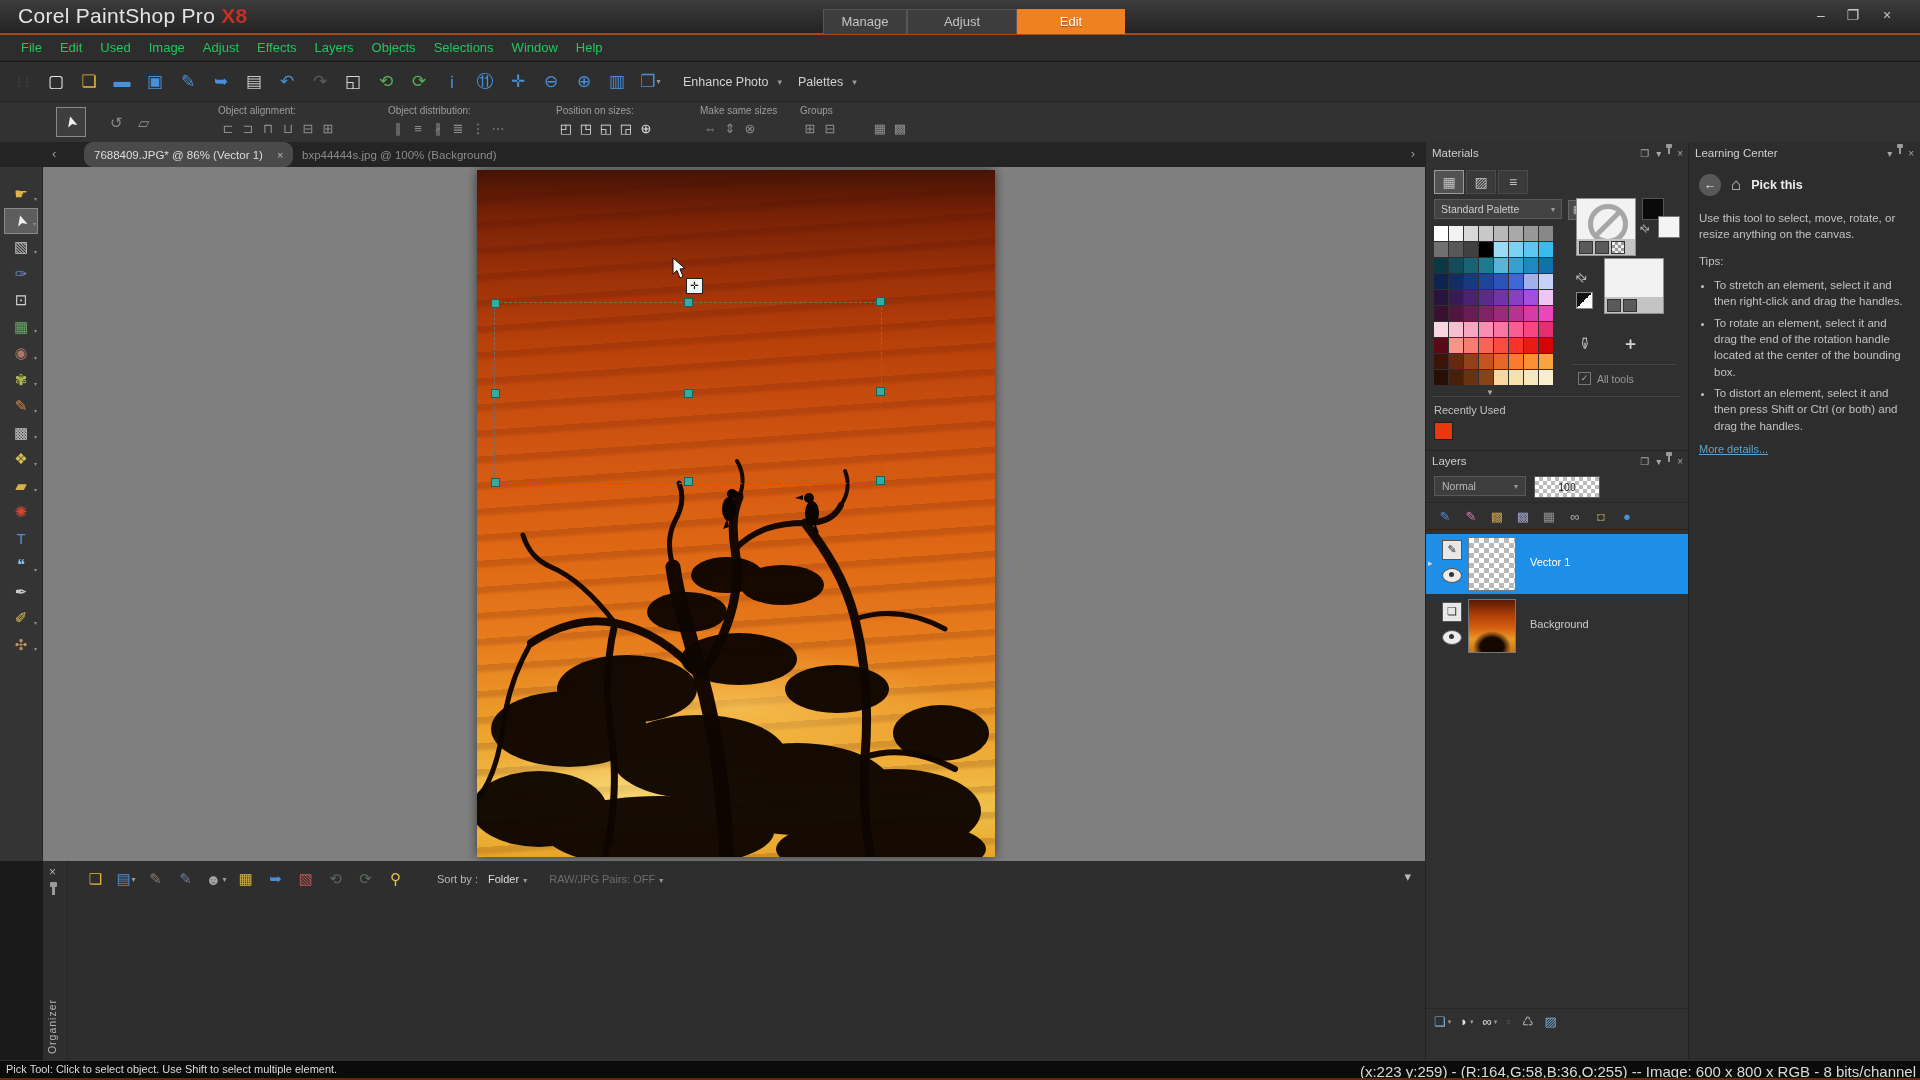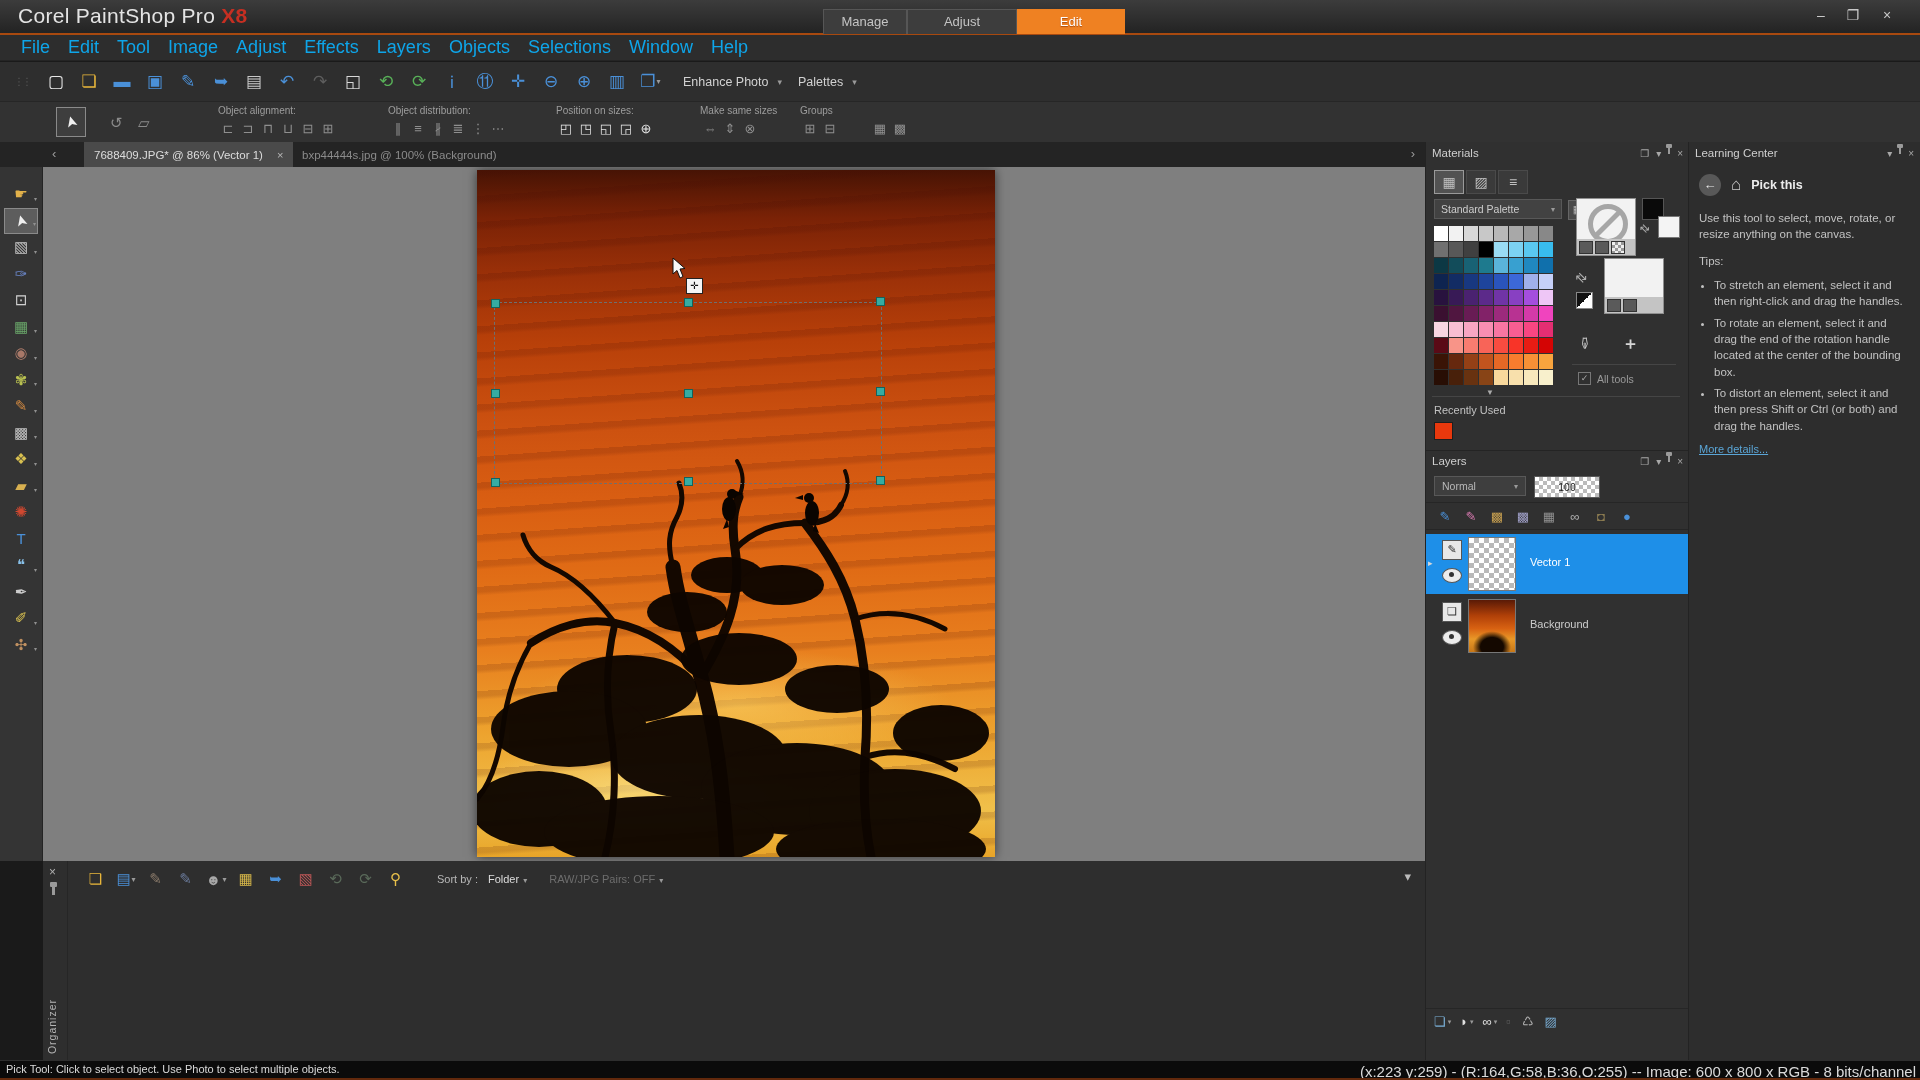--- a/index.html
+++ b/index.html
@@ -10,21 +10,21 @@
   #app-title{position:absolute;left:18px;top:4px;font-size:21px;color:#e4e4e4;letter-spacing:.3px;}
   #app-title .x8{color:#c62f22;font-weight:bold;}
   .ws-tab{position:absolute;top:9px;height:24px;line-height:24px;text-align:center;font-size:13px;background:#3d3d3d;border:1px solid #565656;border-bottom:none;color:#c4c4c4;}
   .ws-tab[data-active="true"]{background:#ef8122;color:#fff;border-color:#ef8122;text-shadow:0 1px 1px rgba(120,40,0,.6);}
   #ws-manage{left:823px;width:82px;}
   #ws-adjust{left:907px;width:108px;}
   #ws-edit{left:1017px;width:106px;}
   .winctl{position:absolute;top:5px;width:26px;height:20px;text-align:center;line-height:20px;color:#c8c8c8;font-size:14px;}
   
   #menubar{position:absolute;left:0;top:35px;width:1920px;height:26px;background:#2d2d2d;border-bottom:1px solid #242424;display:flex;align-items:center;padding-left:12px;box-sizing:border-box;}
-  .menu-item{padding:0 9px;font-size:18px;color:#0ea5e9;}
+  .menu-item{padding:0 9px;font-size:13px;color:#22c55e;}
   
   #toolbar{position:absolute;left:0;top:62px;width:1920px;height:40px;background:#2e2e2e;border-bottom:1px solid #262626;display:flex;align-items:center;padding-left:14px;box-sizing:border-box;}
   .grip{color:#585858;font-size:10px;letter-spacing:-2px;margin-right:10px;}
   .tb-btn{width:27px;height:27px;margin:0 3px;display:flex;align-items:center;justify-content:center;font-size:17px;border-radius:2px;}
   .tb-dd{color:#9a9a9a;font-size:8px;margin-left:1px;}
   .tb-text-btn{margin-left:16px;color:#d2d2d2;font-size:12.5px;display:flex;align-items:center;gap:8px;}
   .tb-text-btn .tb-dd{font-size:9px;}
   
   #optionsbar{position:absolute;left:0;top:102px;width:1920px;height:40px;background:#323232;border-bottom:1px solid #272727;}
   #pick-btn{position:absolute;left:56px;top:5px;width:28px;height:28px;background:#3e3e3e;border:1px solid #8a8a8a;display:flex;align-items:center;justify-content:center;color:#f0f0f0;font-size:15px;}
@@ -32,21 +32,21 @@
   .xform-icon{position:absolute;top:12px;color:#8a8a8a;font-size:15px;}
   .opt-group{position:absolute;top:3px;}
   .opt-label{font-size:10px;color:#9d9d9d;white-space:nowrap;}
   .opt-icons{display:flex;margin-top:3px;}
   .opt-icon{width:20px;height:18px;display:flex;align-items:center;justify-content:center;color:#8f8f8f;font-size:13px;}
   .opt-group.bright .opt-icon{color:#e6e6e6;}
   
   #tabbar{position:absolute;left:0;top:142px;width:1425px;height:25px;background:#242424;border-bottom:1px solid #1b1b1b;}
   .tab-nav{position:absolute;top:4px;color:#9a9a9a;font-size:13px;}
   .doc-tab{position:absolute;top:0;height:25px;display:flex;align-items:center;padding:0 10px;font-size:11.5px;color:#8b8b8b;}
-  .doc-tab[data-active="true"]{background:#4a4a4a;color:#dcdcdc;}
+  .doc-tab[data-active="true"]{background:#4a4a4a;color:#dcdcdc;border-radius:9px;}
   .doc-tab .close{margin-left:14px;color:#b8b8b8;font-size:11px;}
   
   #toolbox{position:absolute;left:0;top:167px;width:43px;height:694px;background:#343434;border-right:1px solid #242424;padding-top:14px;box-sizing:border-box;}
   .tool{position:relative;width:34px;height:26.5px;margin:0 auto;display:flex;align-items:center;justify-content:center;}
   .tool[data-state="selected"]{background:#5d5d5d;border:1px solid #8a8a8a;box-sizing:border-box;}
   .tool-glyph{font-size:15px;}
   .tool[data-state="selected"] .tool-glyph{display:inline-block;transform:rotate(-105deg);}
   .tool-dd{position:absolute;right:1px;bottom:6px;font-size:6px;color:#909090;}
   
   #canvas{position:absolute;left:43px;top:167px;width:1382px;height:694px;background:#7f7f7f;overflow:hidden;}
@@ -161,21 +161,21 @@
   <div class="ws-tab" id="ws-edit" data-active="true">Edit</div>
   <div class="winctl" style="right:86px;">–</div>
   <div class="winctl" style="right:54px;">❐</div>
   <div class="winctl" style="right:20px;">×</div>
 </div>
 
 <div id="menubar">
 
 <span class="menu-item">File</span>
     <span class="menu-item">Edit</span>
-    <span class="menu-item">Tool</span>
+    <span class="menu-item">Used</span>
     <span class="menu-item">Image</span>
     <span class="menu-item">Adjust</span>
     <span class="menu-item">Effects</span>
     <span class="menu-item">Layers</span>
     <span class="menu-item">Objects</span>
     <span class="menu-item">Selections</span>
     <span class="menu-item">Window</span>
     <span class="menu-item">Help</span>
   </div>
 
@@ -865,16 +865,16 @@
 
     <li>To stretch an element, select it and then right-click and drag the handles.</li>
         <li>To rotate an element, select it and drag the end of the rotation handle located at the center of the bounding box.</li>
         <li>To distort an element, select it and then press Shift or Ctrl (or both) and drag the handles.</li>
       </ul>
     <div id="lc-link">More details...</div>
   </div>
 </div>
 
 <div id="statusbar">
-  <div id="status-left">Pick Tool: Click to select object. Use Photo to select multiple objects.</div>
+  <div id="status-left">Pick Tool: Click to select object. Use Shift to select multiple element.</div>
   <div id="status-right">(x:223 y:259) - (R:164,G:58,B:36,O:255) -- Image: 600 x 800 x RGB - 8 bits/channel</div>
   <div id="status-accent"></div>
 </div>
 
 </body></html>

